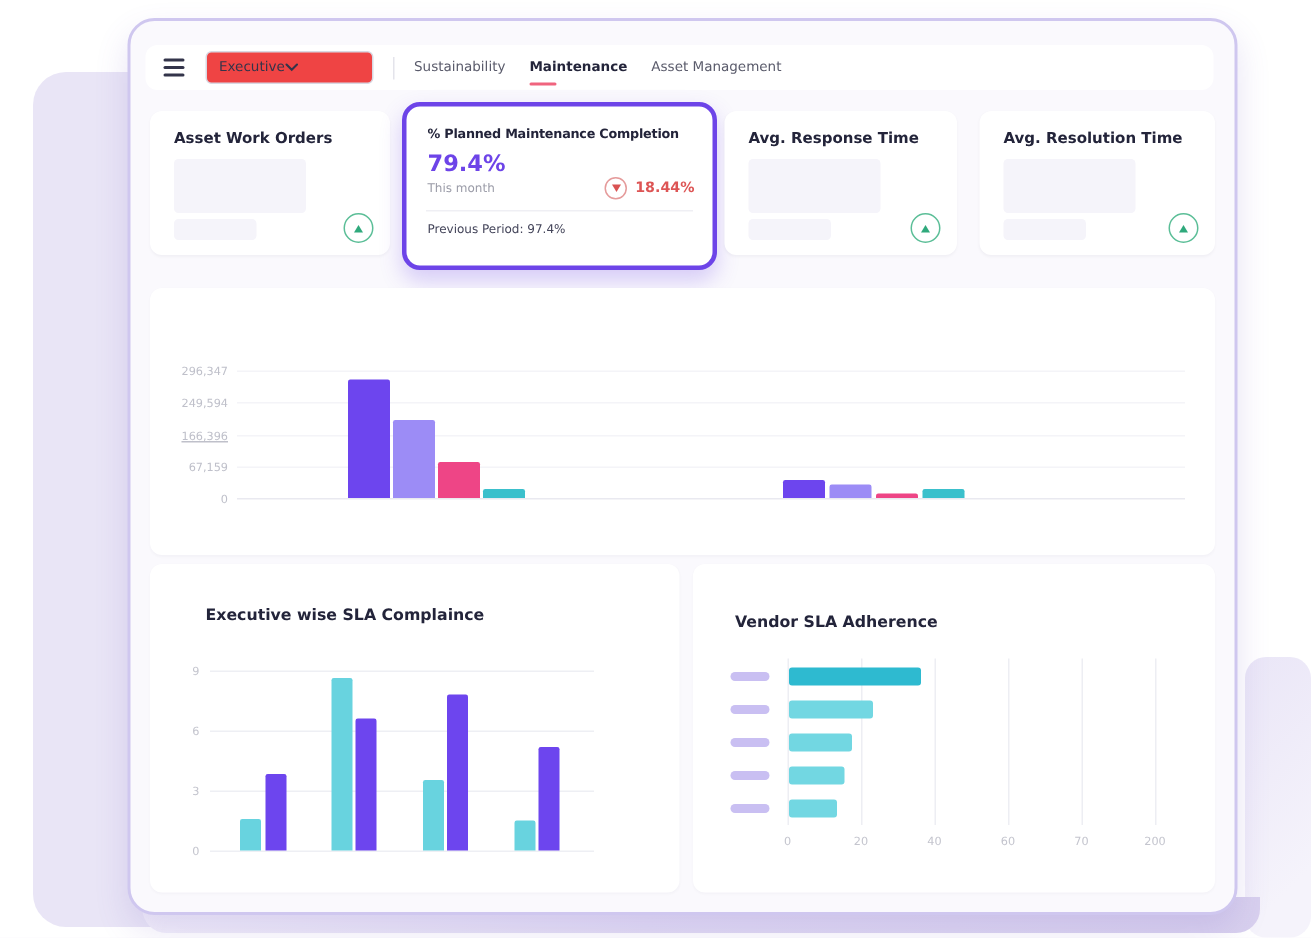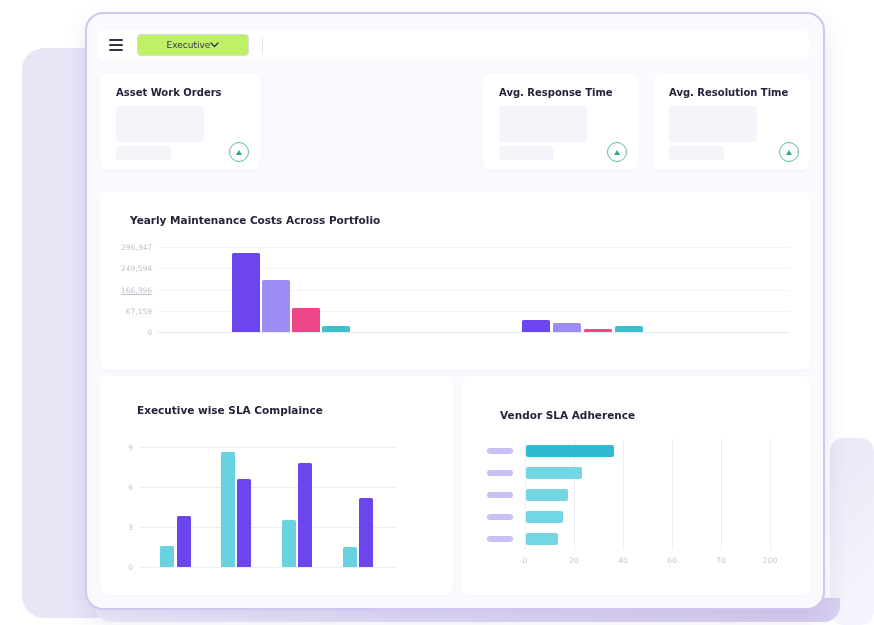--- a/index.html
+++ b/index.html
@@ -16,21 +16,21 @@
   .dashboard { position:absolute; left:85px; top:12px; width:740px; height:598px;
                background:#FAF9FD; border:2px solid #CFC7EF; border-radius:18px;
                box-shadow:0 10px 22px rgba(110,90,190,0.16); }
 
   
   .topbar { position:absolute; left:10px; top:16px; width:712px; height:30px; background:#fff;
             border-radius:8px; display:flex; align-items:center; }
   .hamburger { margin-left:12px; width:14px; display:flex; flex-direction:column; gap:3px; cursor:pointer; }
   .hamburger span { display:block; height:2px; background:#33344A; border-radius:1px; }
   .dropdown { margin-left:14px; width:112px; height:22px; border:1px solid #D9D9E3; border-radius:4px;
-              background:#bef264; display:flex; align-items:center; justify-content:center;
+              background:#ef4444; display:flex; align-items:center; justify-content:flex-start;
               padding:0 8px; font-size:9px; color:#33344A; cursor:pointer; }
   .topbar-divider { width:1px; height:15px; background:#E4E4EB; margin-left:13px; }
   .tabs { display:flex; align-items:center; gap:16px; margin-left:13px; height:100%; }
   .tab { position:relative; height:100%; display:flex; align-items:center; font-size:9px; color:#5A5B6B;
          cursor:pointer; white-space:nowrap; }
   .tab.active { color:#23243A; font-weight:bold; }
   .tab.active::after { content:''; position:absolute; left:0; bottom:3px; width:18px; height:2px;
                        background:#F0647E; border-radius:2px; }
 
   
@@ -99,52 +99,69 @@
         <span></span>
         <span></span>
     </div>
     <div class="dropdown">
       <span>Executive</span>
       <svg class="chevron-svg" width="9" height="6" viewBox="0 0 9 6">
         <path d="M1 1 L4.5 4.5 L8 1" fill="none" stroke="#33344A" stroke-width="1.4" stroke-linecap="round"></path>
       </svg>
     </div>
     <div class="topbar-divider"></div>
+    <nav class="tabs">
+        <div class="tab">Sustainability</div>
+        <div class="tab active">Maintenance</div>
+        <div class="tab">Asset Management</div>
+      </nav>
   </div>
 
   <div class="kpi-card" style="left:13px; width:160px;">
     <div class="kpi-title">Asset Work Orders</div>
     <div class="ph1"></div>
     <div class="ph2"></div>
     <div class="trend-circle">
         <div class="tri-up"></div>
       </div>
   </div>
 
+  <div class="kpi-highlight">
+    <div class="kpi-title">% Planned Maintenance Completion</div>
+    <div class="kpi-value">79.4%</div>
+    <div class="kpi-period">This month</div>
+    <div class="delta">
+      <div class="delta-circle">
+          <div class="tri-down"></div>
+        </div>
+      <span class="delta-text">18.44%</span>
+    </div>
+    <div class="kpi-divider"></div>
+    <div class="kpi-previous">Previous Period: 97.4%</div>
+  </div>
 
   <div class="kpi-card" style="left:396px; width:155px;">
     <div class="kpi-title">Avg. Response Time</div>
     <div class="ph1"></div>
     <div class="ph2"></div>
     <div class="trend-circle">
         <div class="tri-up"></div>
       </div>
   </div>
 
   <div class="kpi-card" style="left:566px; width:157px;">
     <div class="kpi-title">Avg. Resolution Time</div>
     <div class="ph1"></div>
     <div class="ph2"></div>
     <div class="trend-circle">
         <div class="tri-up"></div>
       </div>
   </div>
 
   <div class="chart-card" id="main-chart-card">
-    <div class="chart-title" style="left:30px; top:22px;">Yearly Maintenance Costs Across Portfolio</div>
     <div id="main-plot">
         <div class="hgrid" style="top: 0px;"></div>
         <div class="hgrid" style="top: 21.25px;"></div>
         <div class="hgrid" style="top: 42.5px;"></div>
         <div class="hgrid" style="top: 63.75px;"></div>
         <div class="hgrid base" style="top: 85px;"></div>
         <div class="vbar" style="left: 74px; width: 28px; height: 79px; background: rgb(109, 69, 238);"></div>
         <div class="vbar" style="left: 104px; width: 28px; height: 52px; background: rgb(156, 140, 246);"></div>
         <div class="vbar" style="left: 134px; width: 28px; height: 24px; background: rgb(238, 69, 134);"></div>
         <div class="vbar" style="left: 164px; width: 28px; height: 6px; background: rgb(59, 192, 204);"></div>
@@ -176,21 +193,21 @@
         <div class="vbar" style="left: 158px; width: 14px; height: 104px; background: rgb(109, 69, 238);"></div>
         <div class="vbar" style="left: 219px; width: 14px; height: 69px; background: rgb(109, 69, 238);"></div>
       </div>
   <div class="b-ylabel" style="top: 67px;">9</div>
       <div class="b-ylabel" style="top: 107px;">6</div>
       <div class="b-ylabel" style="top: 147px;">3</div>
       <div class="b-ylabel" style="top: 187px;">0</div>
     </div>
 
   <div class="chart-card" id="vendor-card">
-    <div class="chart-title" style="left:28px; top:33px;margin-left:10px;">Vendor SLA Adherence</div>
+    <div class="chart-title" style="left:28px; top:33px;">Vendor SLA Adherence</div>
     <div id="vendor-plot">
         <div class="vgrid" style="left: 0px;"></div>
         <div class="vgrid" style="left: 49px;"></div>
         <div class="vgrid" style="left: 98px;"></div>
         <div class="vgrid" style="left: 147px;"></div>
         <div class="vgrid" style="left: 196px;"></div>
         <div class="vgrid" style="left: 245px;"></div>
         <div class="hbar" style="top: 6px; width: 88px; background: rgb(46, 186, 208);"></div>
         <div class="hbar" style="top: 28px; width: 56px; background: rgb(114, 215, 226);"></div>
         <div class="hbar" style="top: 50px; width: 42px; background: rgb(114, 215, 226);"></div>

